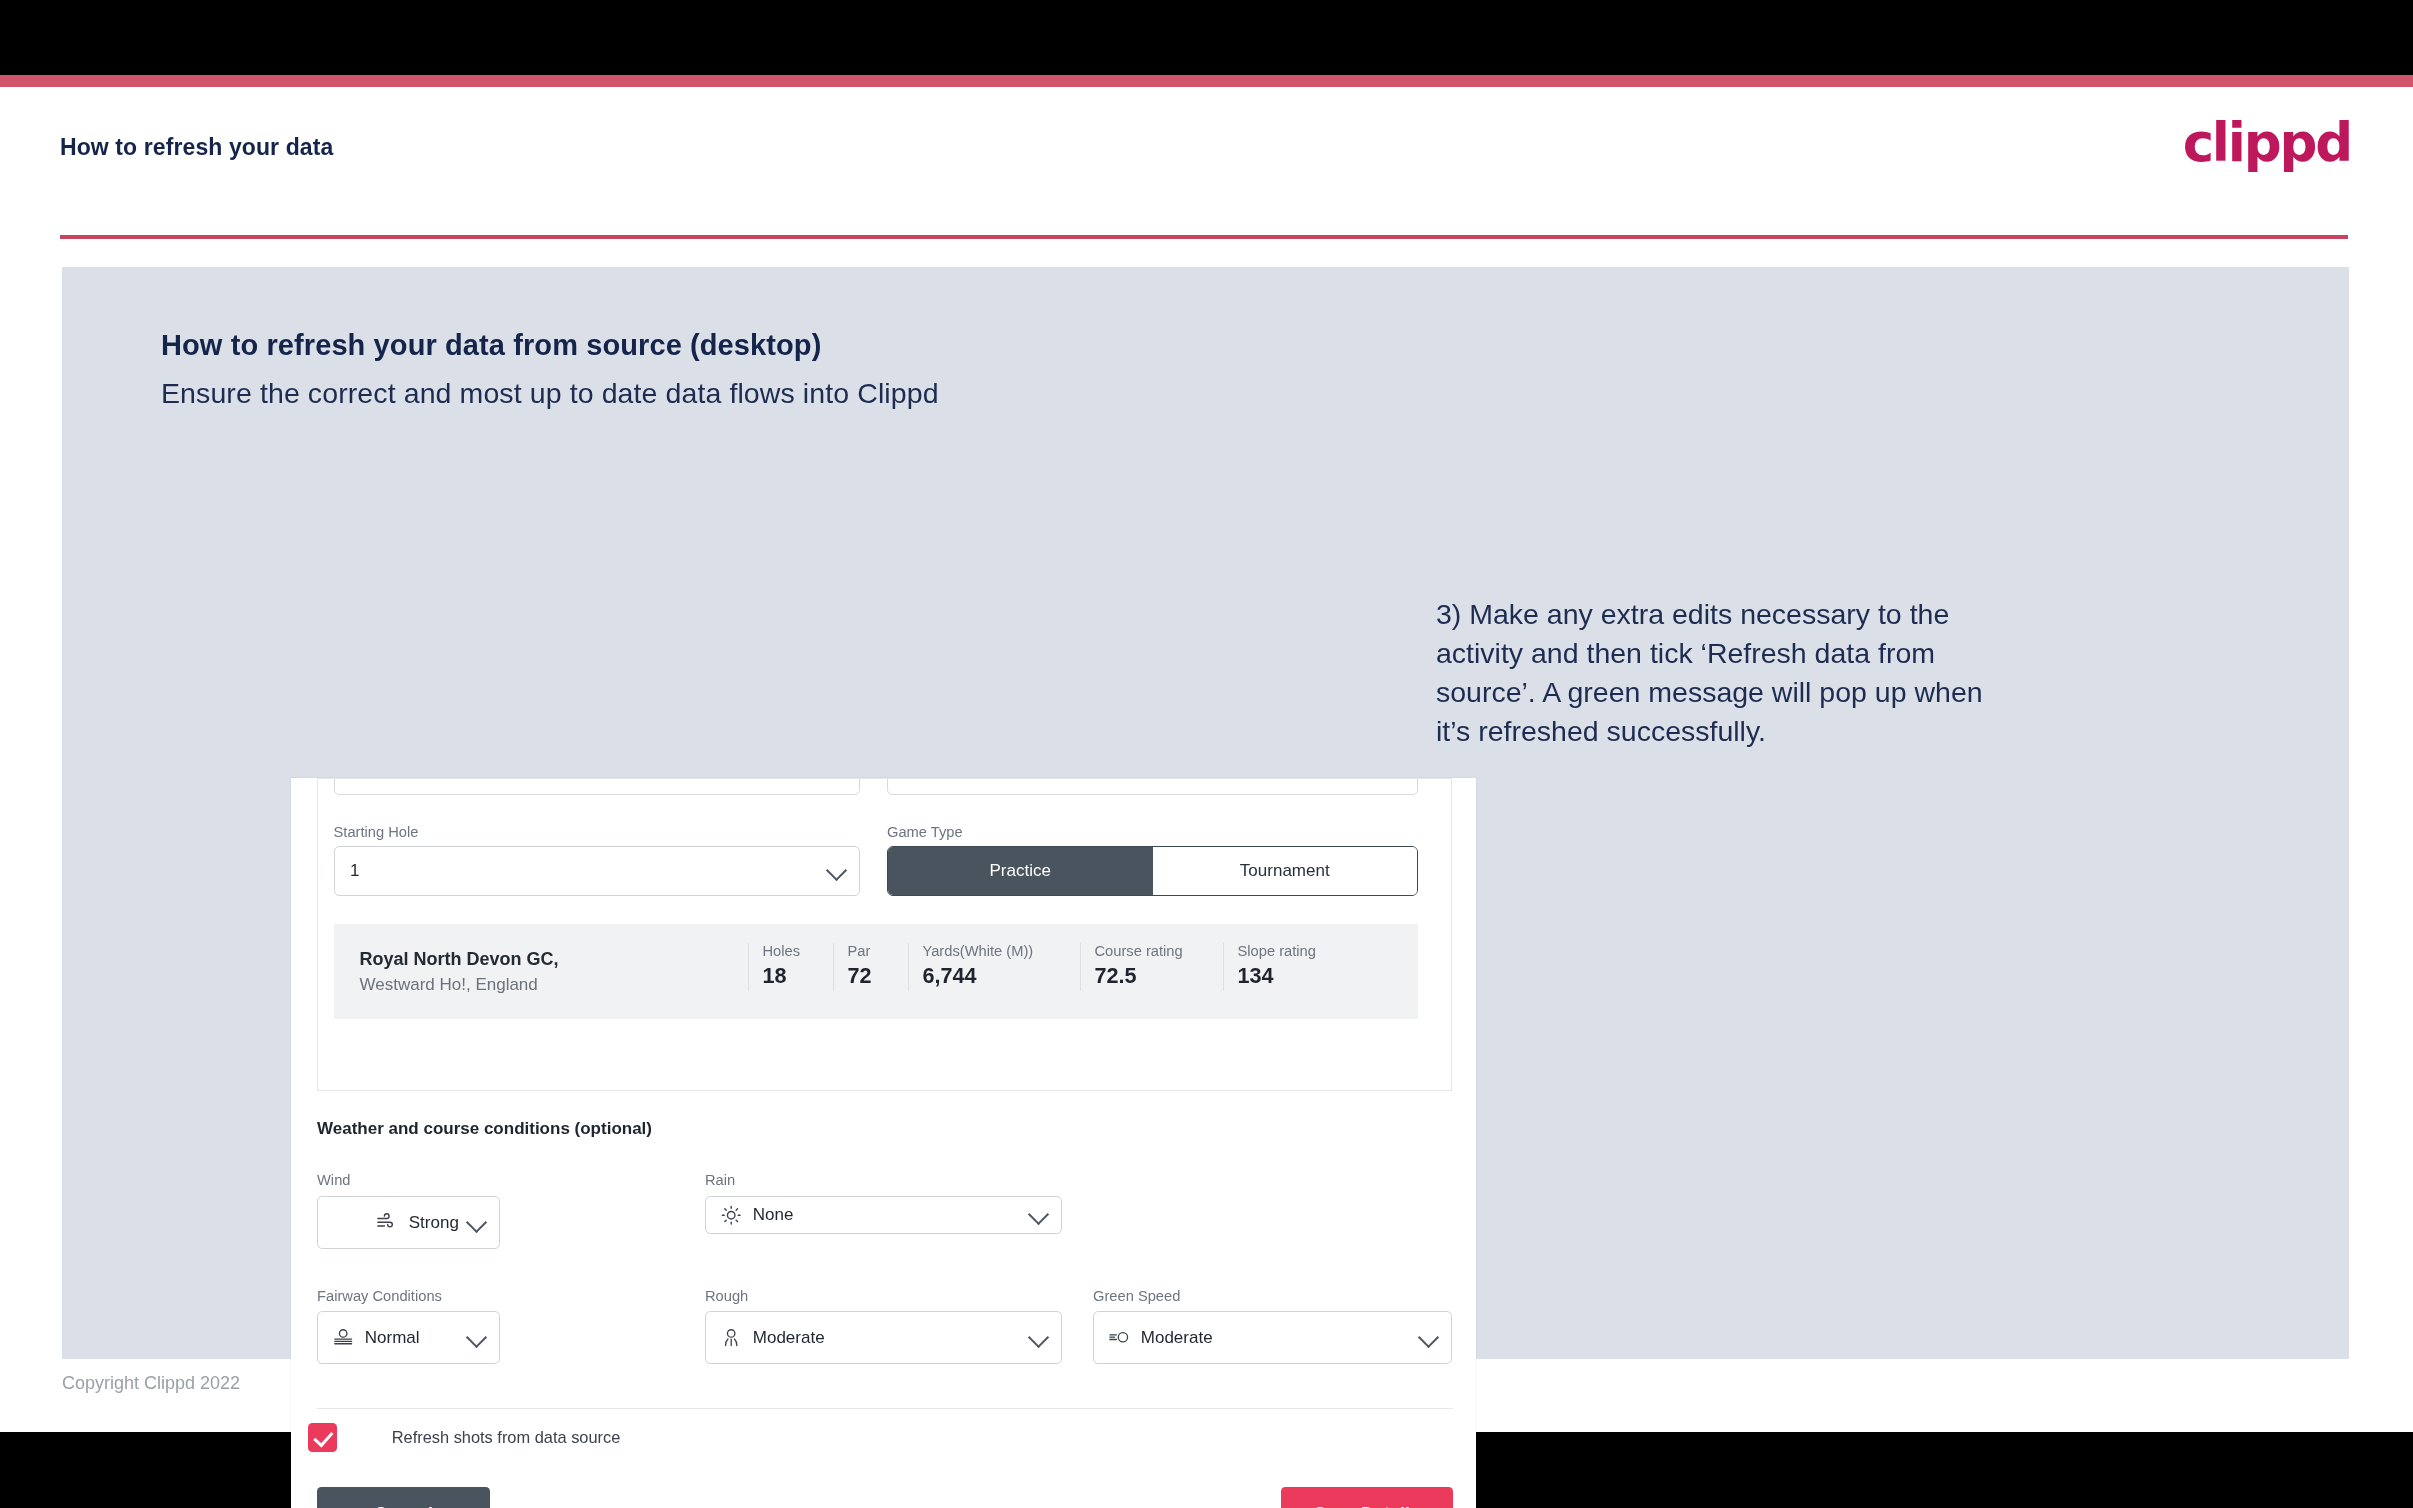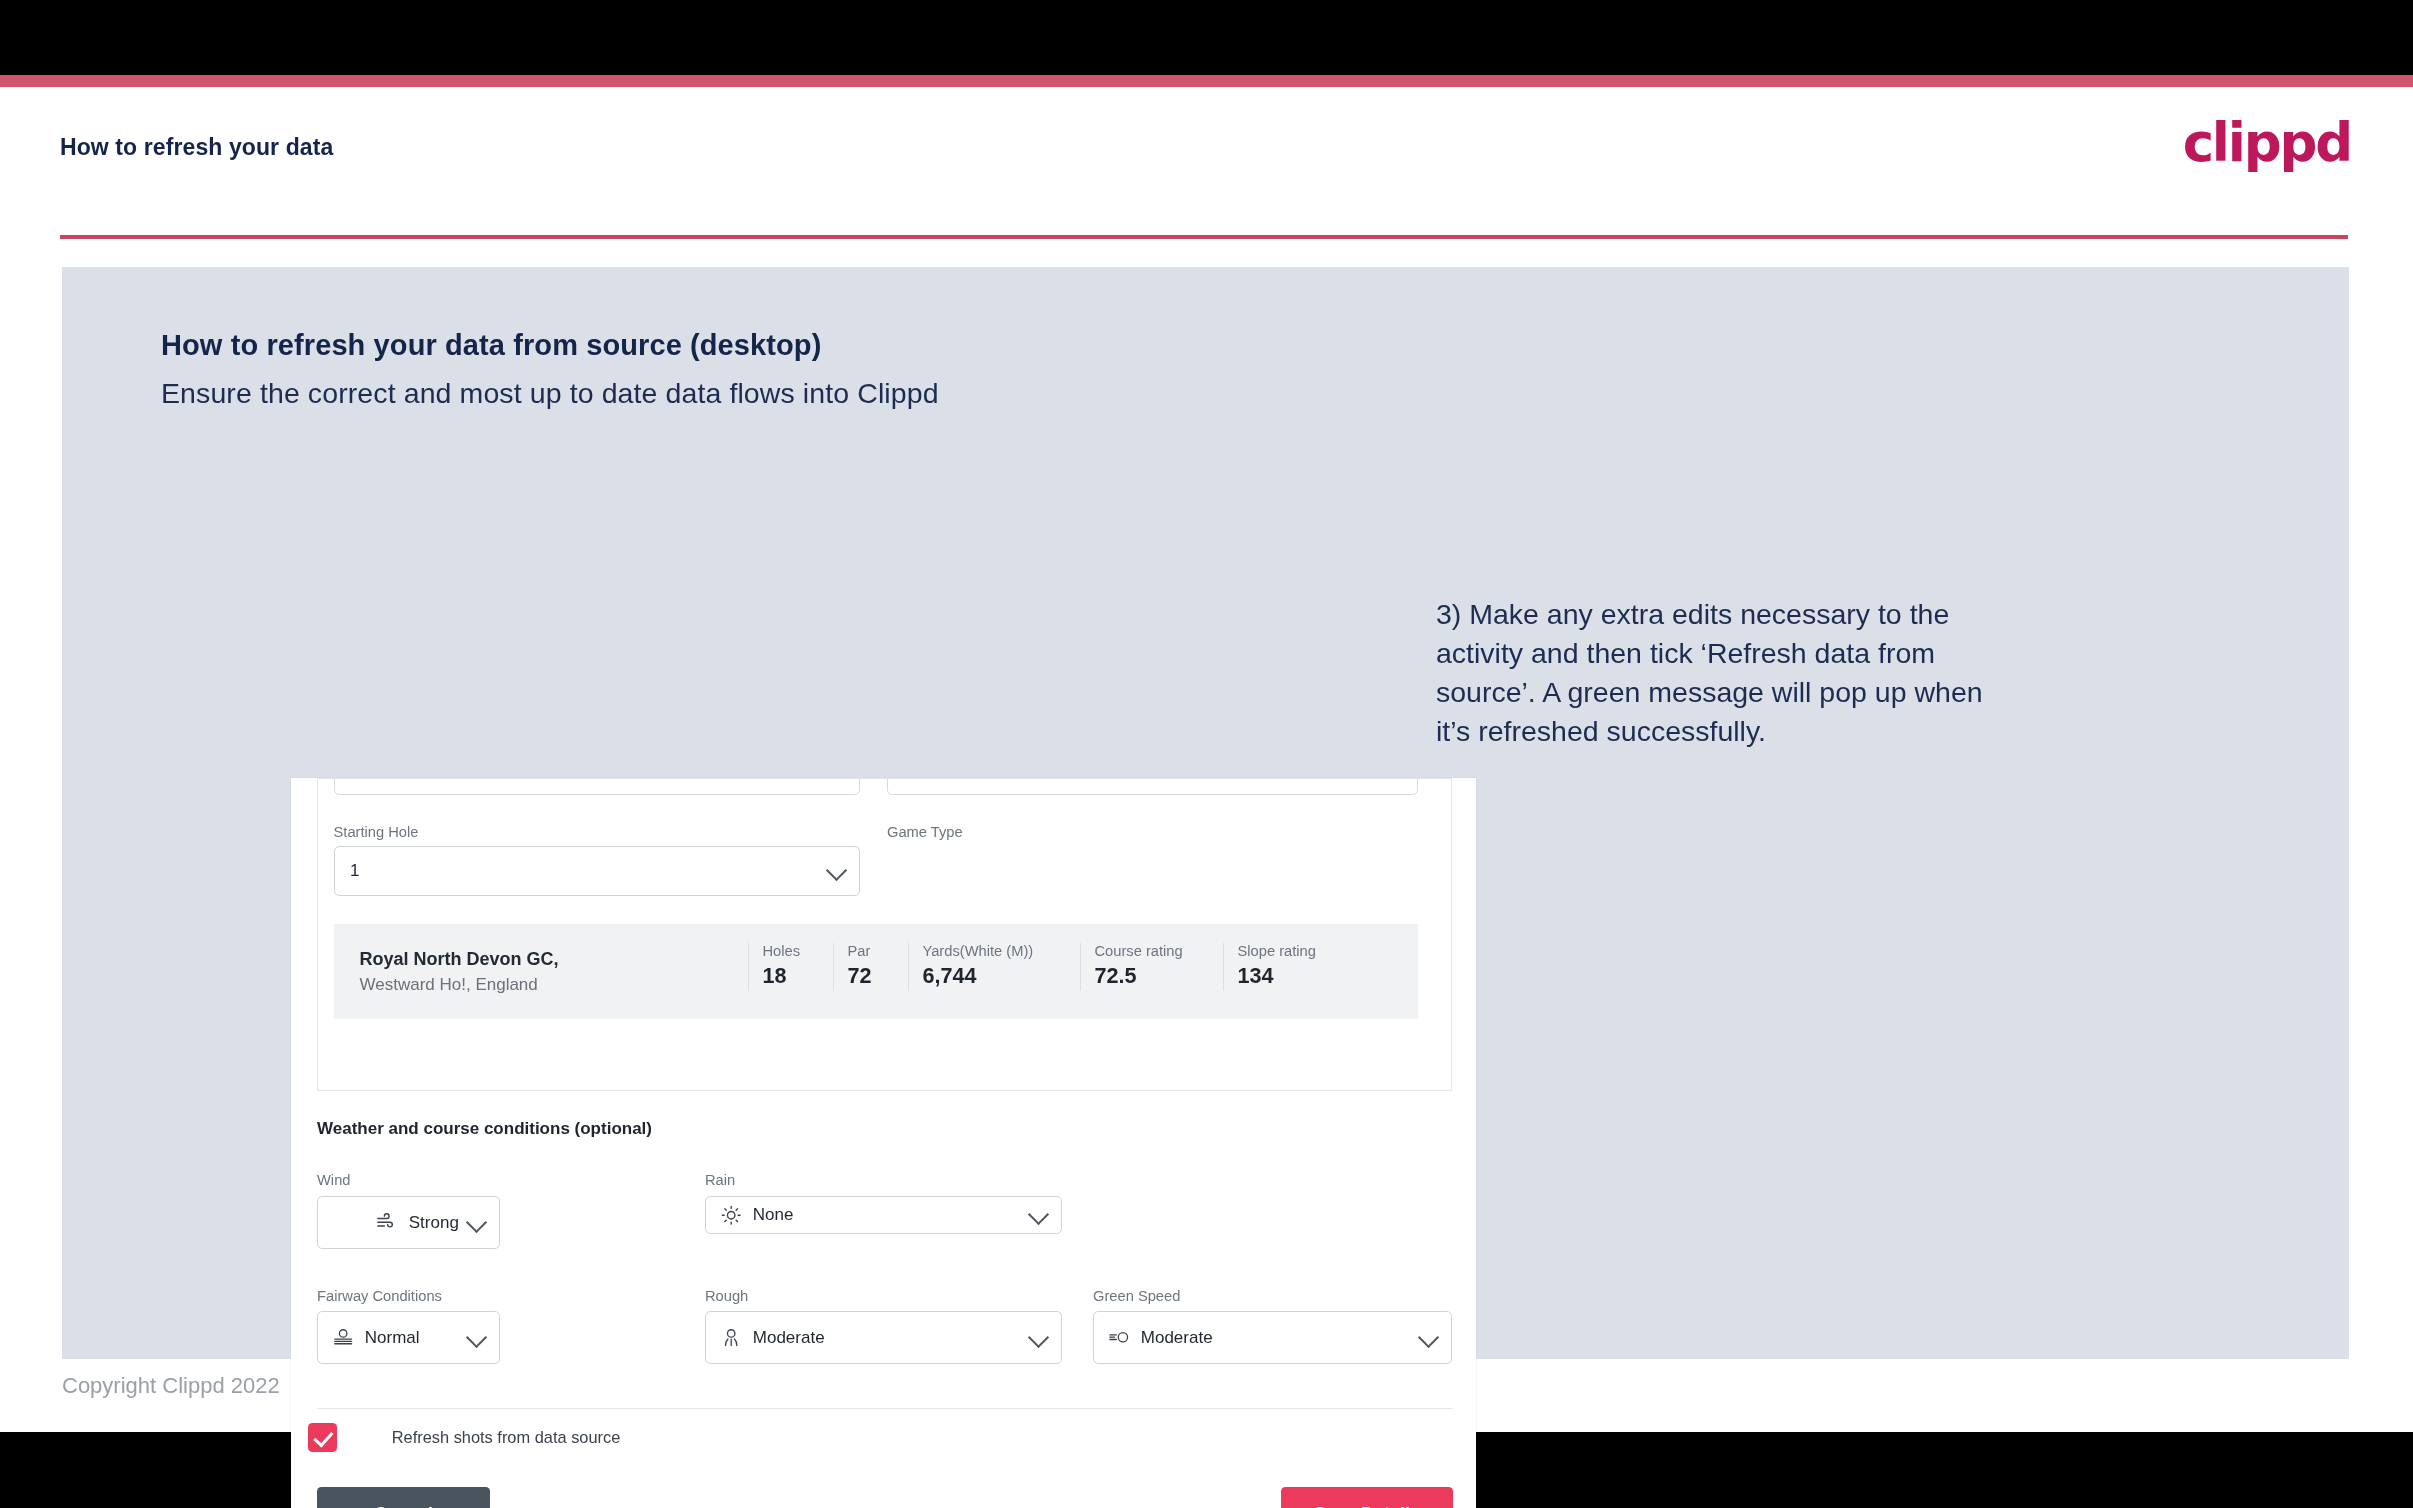--- a/index.html
+++ b/index.html
@@ -285,21 +285,21 @@
     width: 552px;
     font-size: 28.5px;
     line-height: 39px;
     color: #1d2c50;
     font-weight: 400;
   }
 
   .copyright {
     position: absolute;
     left: 62px; top: 1373px;
-    font-size: 22px;
+    font-size: 18px;
     color: #9aa0a8;
     white-space: nowrap;
   }
 
   .icon-svg { display: block; }
 </style>
 </head>
 <body>
 
 <div class="band-top"></div>
@@ -324,20 +324,24 @@
       <div class="cut-input a"></div>
       <div class="cut-input b"></div>
 
       <div class="field-label" style="left:15.5px; top:45px;">Starting Hole</div>
       <div class="select-box" style="left:15.5px; top:67px; width:526px; height:50px;">
         <span class="select-value" style="margin-left:15.5px;">1</span>
         <span class="chev"></span>
       </div>
 
       <div class="field-label" style="left:569px; top:45px;">Game Type</div>
+      <div class="seg" style="left:569px; top:67px; width:531px; height:50px;">
+        <div class="seg-item active" style="width:50%;">Practice</div>
+        <div class="seg-item inactive" style="width:50%;">Tournament</div>
+      </div>
 
       <div class="course-strip" style="left:15.5px; top:145px; width:1084px; height:95px;">
         <div class="course-name">Royal North Devon GC,</div>
         <div class="course-loc">Westward Ho!, England</div>
 
         <div class="stat" style="left:414px;">
           <span class="stat-label">Holes</span>
           <span class="stat-value">18</span>
         </div>
         <div class="stat" style="left:499px;">

